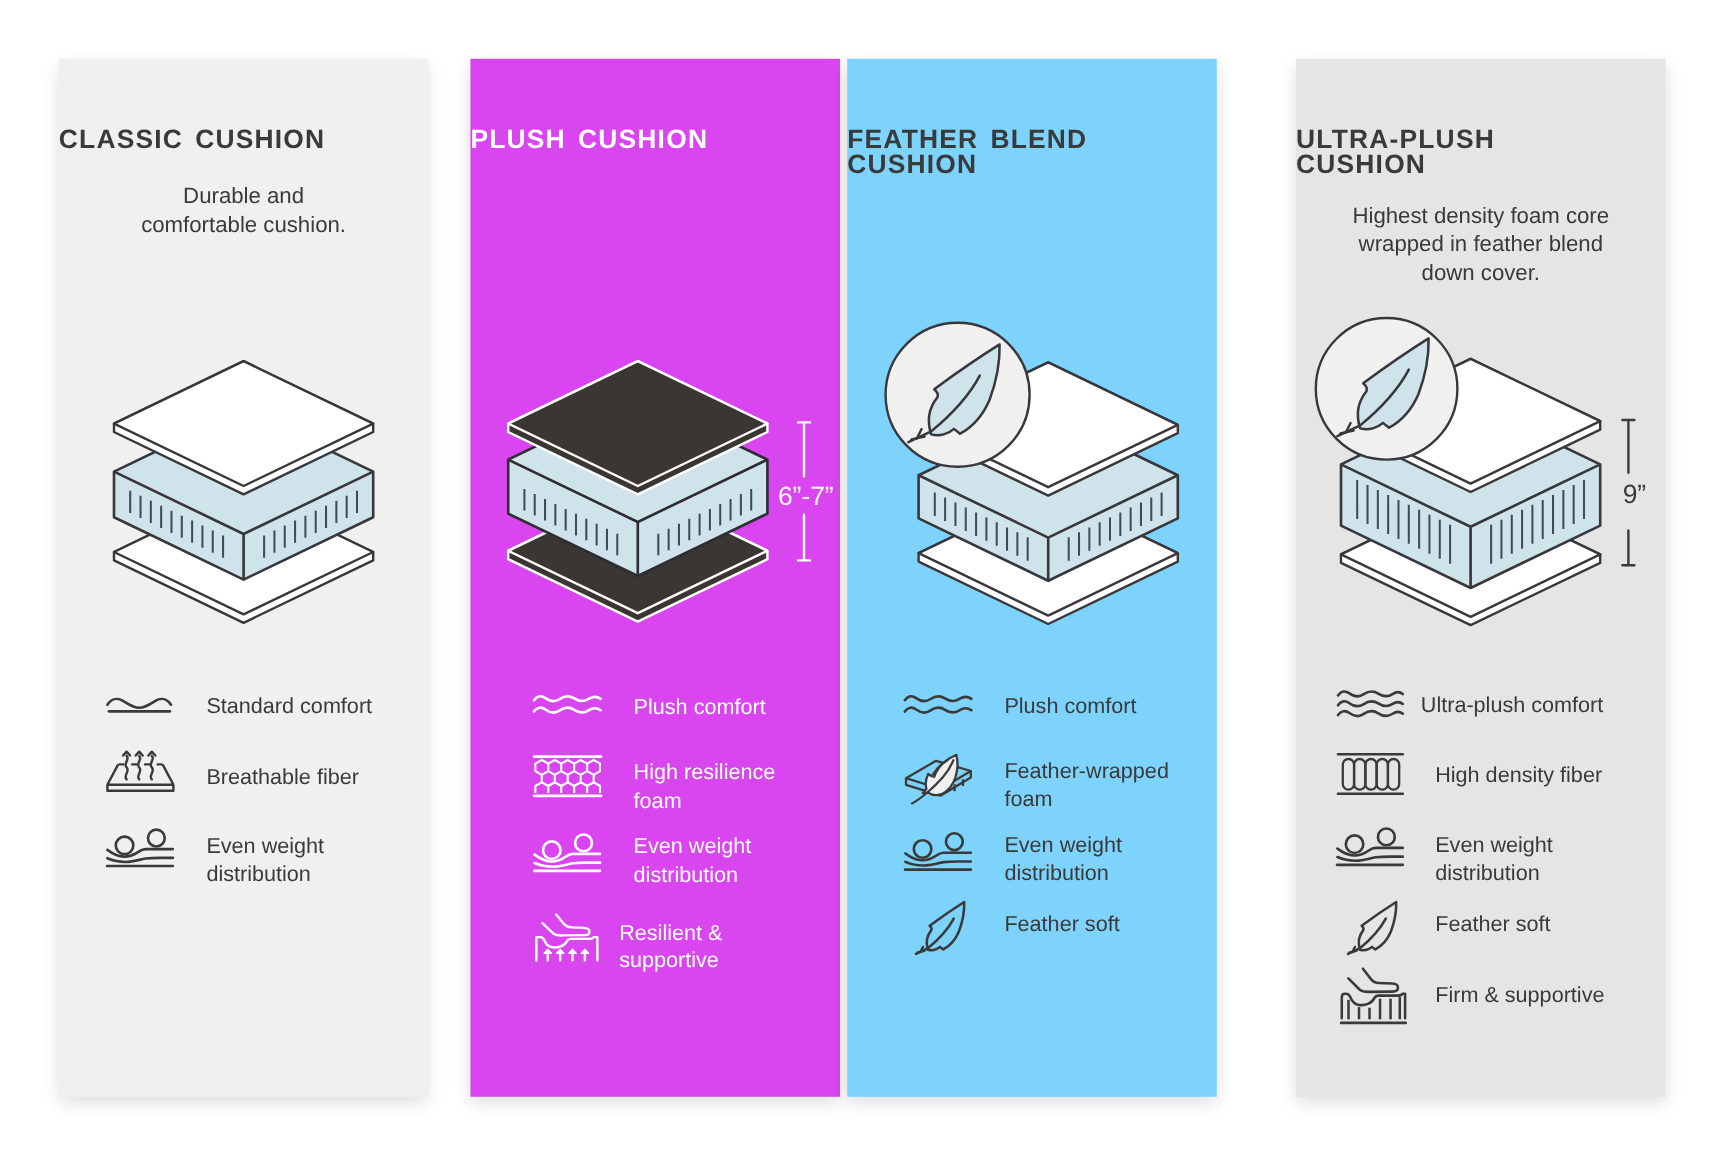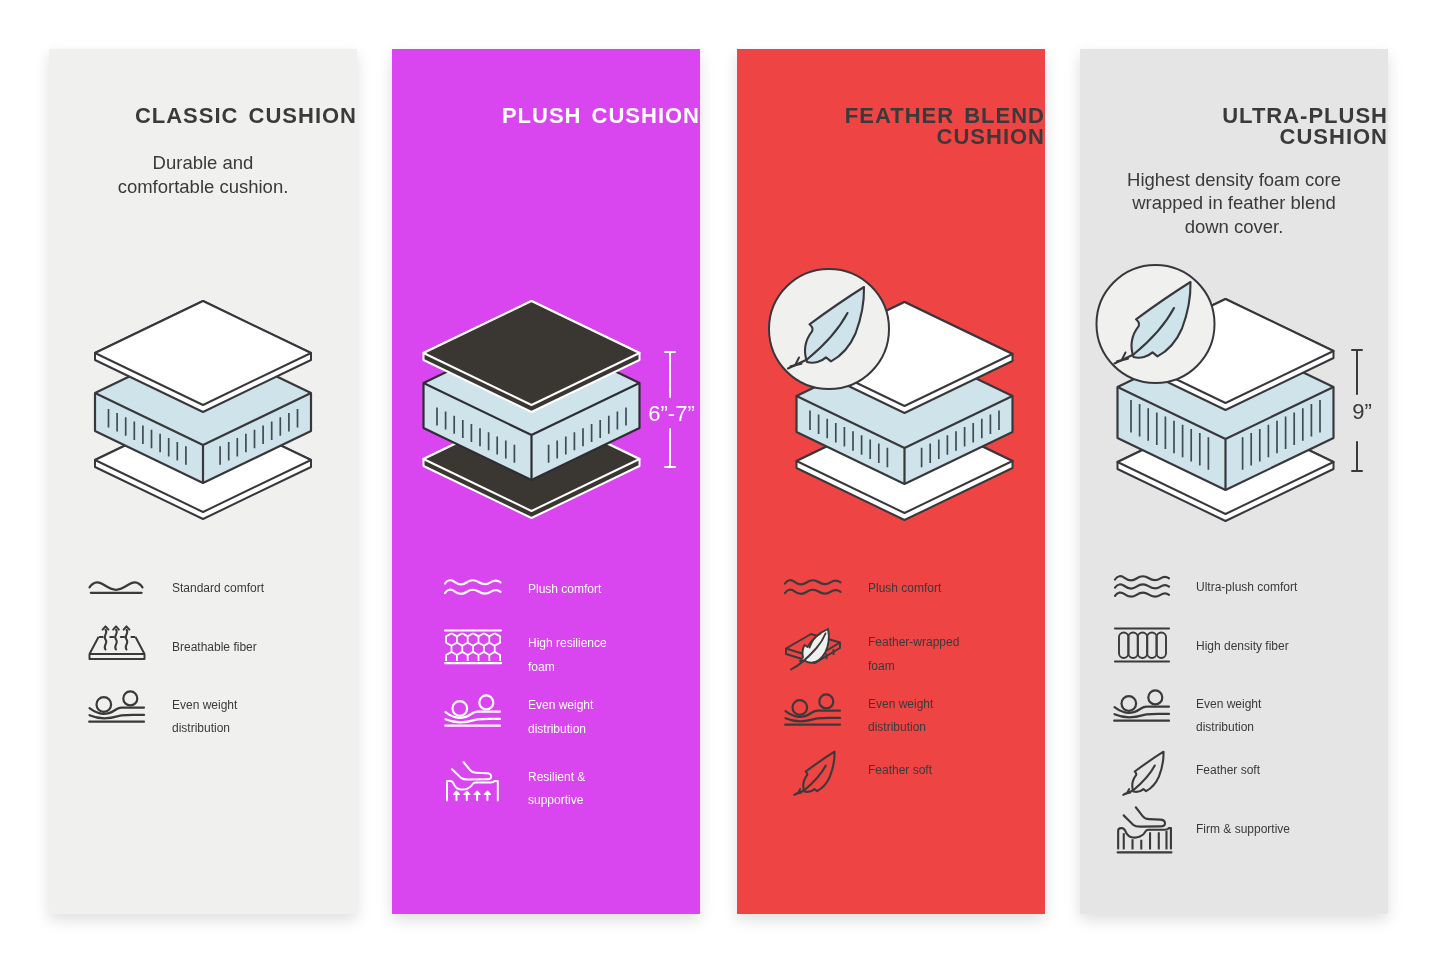--- a/index.html
+++ b/index.html
@@ -1,22 +1,22 @@
 <!DOCTYPE html>
 <html><head><meta charset="utf-8">
 <style>
 html,body{margin:0;padding:0;width:1445px;height:964px;background:#ffffff;
 font-family:"Liberation Sans",sans-serif;overflow:hidden}
 .card{position:absolute;top:49px;width:308px;height:865px;
 box-shadow:0 6px 14px rgba(0,0,0,0.13)}
-.title{position:absolute;top:55.6px;left:0;right:0;text-align:right;
+.title{position:absolute;top:55.6px;left:0;right:0;text-align:left;
 font-size:22px;font-weight:bold;letter-spacing:1.0px;word-spacing:3px;line-height:21.5px}
 .body{position:absolute;left:0;right:0;text-align:center;font-size:18.5px;line-height:23.6px}
 .ic{position:absolute}
-.ft{position:absolute;font-size:12px;line-height:23.5px;white-space:nowrap}
+.ft{position:absolute;font-size:18px;line-height:23.5px;white-space:nowrap}
 </style></head>
 <body>
 <div class="card" style="left:49px;background:#f0f0ee;color:#3a3a3a">
 <div class="title">CLASSIC CUSHION</div>
 <div class="body" style="top:102.4px">Durable and<br>comfortable cushion.</div>
 <svg class="illus" width="308" height="290" viewBox="0 250 308 290" style="position:absolute;left:0;top:201px">
       <path d="M46,460 L154,408 L262,460 L262,467 L154,519 L46,467 Z" fill="#ffffff" stroke="#38373c" stroke-width="2.0" stroke-linejoin="round"></path>
       <path d="M46,460 L154,408 L262,460 L154,512 Z" fill="#ffffff" stroke="#38373c" stroke-width="2.0" stroke-linejoin="round"></path>
       <path d="M46,393 L154,341 L262,393 L262,431 L154,483 L46,431 Z" fill="#cee4ea" stroke="#38373c" stroke-width="2.2" stroke-linejoin="round"></path>
       <path d="M46,393 L154,445 L262,393 M154,445 L154,483" fill="none" stroke="#38373c" stroke-width="2.2" stroke-linejoin="round"></path>
@@ -90,23 +90,23 @@
 <path d="M17.5,1 L24,9 C25.5,10.8 27.5,11.7 30,11.8 L40.5,12.2 C43.3,12.3 45.2,13.6 45.2,15.4 C45.2,17.2 43.6,18.3 40.8,18.3 L23,18.5 C19.8,18.7 16.6,18.1 15,16.9 L6,8.3" fill="none" stroke="#ffffff" stroke-width="2" stroke-linecap="round" stroke-linejoin="round"></path>
 <path d="M10.5,39.3 V32.8" stroke="#ffffff" stroke-width="2" stroke-linecap="round"></path>
         <path d="M7.6,33.4 L10.5,30.2 L13.4,33.4 Z" fill="#ffffff" stroke="#ffffff" stroke-width="1.4" stroke-linejoin="round"></path>
         <path d="M20.8,39.3 V32.8" stroke="#ffffff" stroke-width="2" stroke-linecap="round"></path>
         <path d="M17.900000000000002,33.4 L20.8,30.2 L23.7,33.4 Z" fill="#ffffff" stroke="#ffffff" stroke-width="1.4" stroke-linejoin="round"></path>
         <path d="M31.1,39.3 V32.8" stroke="#ffffff" stroke-width="2" stroke-linecap="round"></path>
         <path d="M28.200000000000003,33.4 L31.1,30.2 L34.0,33.4 Z" fill="#ffffff" stroke="#ffffff" stroke-width="1.4" stroke-linejoin="round"></path>
         <path d="M41.4,39.3 V32.8" stroke="#ffffff" stroke-width="2" stroke-linecap="round"></path>
         <path d="M38.5,33.4 L41.4,30.2 L44.3,33.4 Z" fill="#ffffff" stroke="#ffffff" stroke-width="1.4" stroke-linejoin="round"></path>
       </svg></div>
-    <div class="ft" style="left:136px;top:716.6px">Resilient &amp;<br>supportive</div>
-</div>
-<div class="card" style="left:737px;background:#ef4444;color:#3a3a3a">
+    <div class="ft" style="left:124px;top:716.6px">Resilient &amp;<br>supportive</div>
+</div>
+<div class="card" style="left:706px;background:#7dd3fc;color:#3a3a3a">
 <div class="title">FEATHER BLEND<br>CUSHION</div>
 <svg class="illus" width="308" height="290" viewBox="0 250 308 290" style="position:absolute;left:0;top:201px">
       <path d="M59.5,461 L167.5,409 L275.5,461 L275.5,468 L167.5,520 L59.5,468 Z" fill="#ffffff" stroke="#38373c" stroke-width="2.0" stroke-linejoin="round"></path>
       <path d="M59.5,461 L167.5,409 L275.5,461 L167.5,513 Z" fill="#ffffff" stroke="#38373c" stroke-width="2.0" stroke-linejoin="round"></path>
       <path d="M59.5,396 L167.5,344 L275.5,396 L275.5,432 L167.5,484 L59.5,432 Z" fill="#cee4ea" stroke="#38373c" stroke-width="2.2" stroke-linejoin="round"></path>
       <path d="M59.5,396 L167.5,448 L275.5,396 M167.5,448 L167.5,484" fill="none" stroke="#38373c" stroke-width="2.2" stroke-linejoin="round"></path>
       <path d="M73.0,410.5 v19.5 M262.0,410.5 v19.5 M81.6,414.6 v19.5 M253.4,414.6 v19.5 M90.2,418.8 v19.5 M244.8,418.8 v19.5 M98.8,422.9 v19.5 M236.2,422.9 v19.5 M107.4,427.1 v19.5 M227.6,427.1 v19.5 M116.0,431.2 v19.5 M219.0,431.2 v19.5 M124.6,435.3 v19.5 M210.4,435.3 v19.5 M133.2,439.5 v19.5 M201.8,439.5 v19.5 M141.8,443.6 v19.5 M193.2,443.6 v19.5 M150.4,447.8 v19.5 M184.6,447.8 v19.5" fill="none" stroke="#3e4c55" stroke-width="1.7"></path>
       <path d="M59.5,354 L167.5,302 L275.5,354 L275.5,361 L167.5,413 L59.5,361 Z" fill="#ffffff" stroke="#38373c" stroke-width="2.0" stroke-linejoin="round"></path>
       <path d="M59.5,354 L167.5,302 L275.5,354 L167.5,406 Z" fill="#ffffff" stroke="#38373c" stroke-width="2.0" stroke-linejoin="round"></path>
       <circle cx="92" cy="329" r="60" fill="#f0f0ee" stroke="#38373c" stroke-width="2"></circle>
@@ -159,21 +159,21 @@
       <path d="M94.0,308.0 C85.5,324.0 73.5,338.0 53.5,354.5 L34.5,363.5" fill="none" stroke="#38373c" stroke-width="2.1" stroke-linecap="round"></path>
       <path d="M45.5,352.5 L41.5,360.5 M48.0,358.8 L37.0,361.2" fill="none" stroke="#38373c" stroke-width="2" stroke-linecap="round"></path>
       <path d="M272,350 h10 M277,350 V394 M277,442 V471 M272,471 h10" fill="none" stroke="#3a3a3a" stroke-width="2" stroke-linecap="round"></path>
       <text x="282" y="419" fill="#3a3a3a" font-size="22" text-anchor="middle" font-family="&quot;Liberation Sans&quot;,sans-serif">9”</text>
     </svg>
 <div class="ic" style="left:34.2px;top:525.0px"><svg width="56" height="25" viewBox="0 0 56 25" style="overflow:visible">
 <path d="M1,5.5 C3.5,1.8 7,1.2 10.5,3.8 C14.5,6.8 18.5,7.2 22.5,4.5 C26.5,1.8 30.5,1.4 34.5,4 C38.5,6.6 42.5,7 46.5,4.4 C49.5,2.4 52.5,2.4 55,4.4" fill="none" stroke="#3a3a3a" stroke-width="2.2" stroke-linecap="round"></path>
 <path d="M1,5.5 C3.5,1.8 7,1.2 10.5,3.8 C14.5,6.8 18.5,7.2 22.5,4.5 C26.5,1.8 30.5,1.4 34.5,4 C38.5,6.6 42.5,7 46.5,4.4 C49.5,2.4 52.5,2.4 55,4.4" transform="translate(0,8.2)" fill="none" stroke="#3a3a3a" stroke-width="2.2" stroke-linecap="round"></path>
 <path d="M1,5.5 C3.5,1.8 7,1.2 10.5,3.8 C14.5,6.8 18.5,7.2 22.5,4.5 C26.5,1.8 30.5,1.4 34.5,4 C38.5,6.6 42.5,7 46.5,4.4 C49.5,2.4 52.5,2.4 55,4.4" transform="translate(0,16.4)" fill="none" stroke="#3a3a3a" stroke-width="2.2" stroke-linecap="round"></path>
       </svg></div>
-    <div class="ft" style="left:116px;top:527.3px">Ultra-plush comfort</div>
+    <div class="ft" style="left:104px;top:527.3px">Ultra-plush comfort</div>
     <div class="ic" style="left:34.2px;top:578.0px"><svg width="56" height="36" viewBox="0 0 56 36" style="overflow:visible">
 <path d="M1,1.5 H55 M1,34.5 H55" stroke="#3a3a3a" stroke-width="2.2" stroke-linecap="round"></path>
 <rect x="5.0" y="5.5" width="9.4" height="25.5" rx="4.7" fill="none" stroke="#3a3a3a" stroke-width="1.9"></rect>
         <rect x="14.4" y="5.5" width="9.4" height="25.5" rx="4.7" fill="none" stroke="#3a3a3a" stroke-width="1.9"></rect>
         <rect x="23.8" y="5.5" width="9.4" height="25.5" rx="4.7" fill="none" stroke="#3a3a3a" stroke-width="1.9"></rect>
         <rect x="33.2" y="5.5" width="9.4" height="25.5" rx="4.7" fill="none" stroke="#3a3a3a" stroke-width="1.9"></rect>
         <rect x="42.6" y="5.5" width="9.4" height="25.5" rx="4.7" fill="none" stroke="#3a3a3a" stroke-width="1.9"></rect>
       </svg></div>
     <div class="ft" style="left:116px;top:585.5px">High density fiber</div>
     <div class="ic" style="left:34.2px;top:639.5px"><svg width="56" height="33" viewBox="0 0 56 33" style="overflow:visible">

